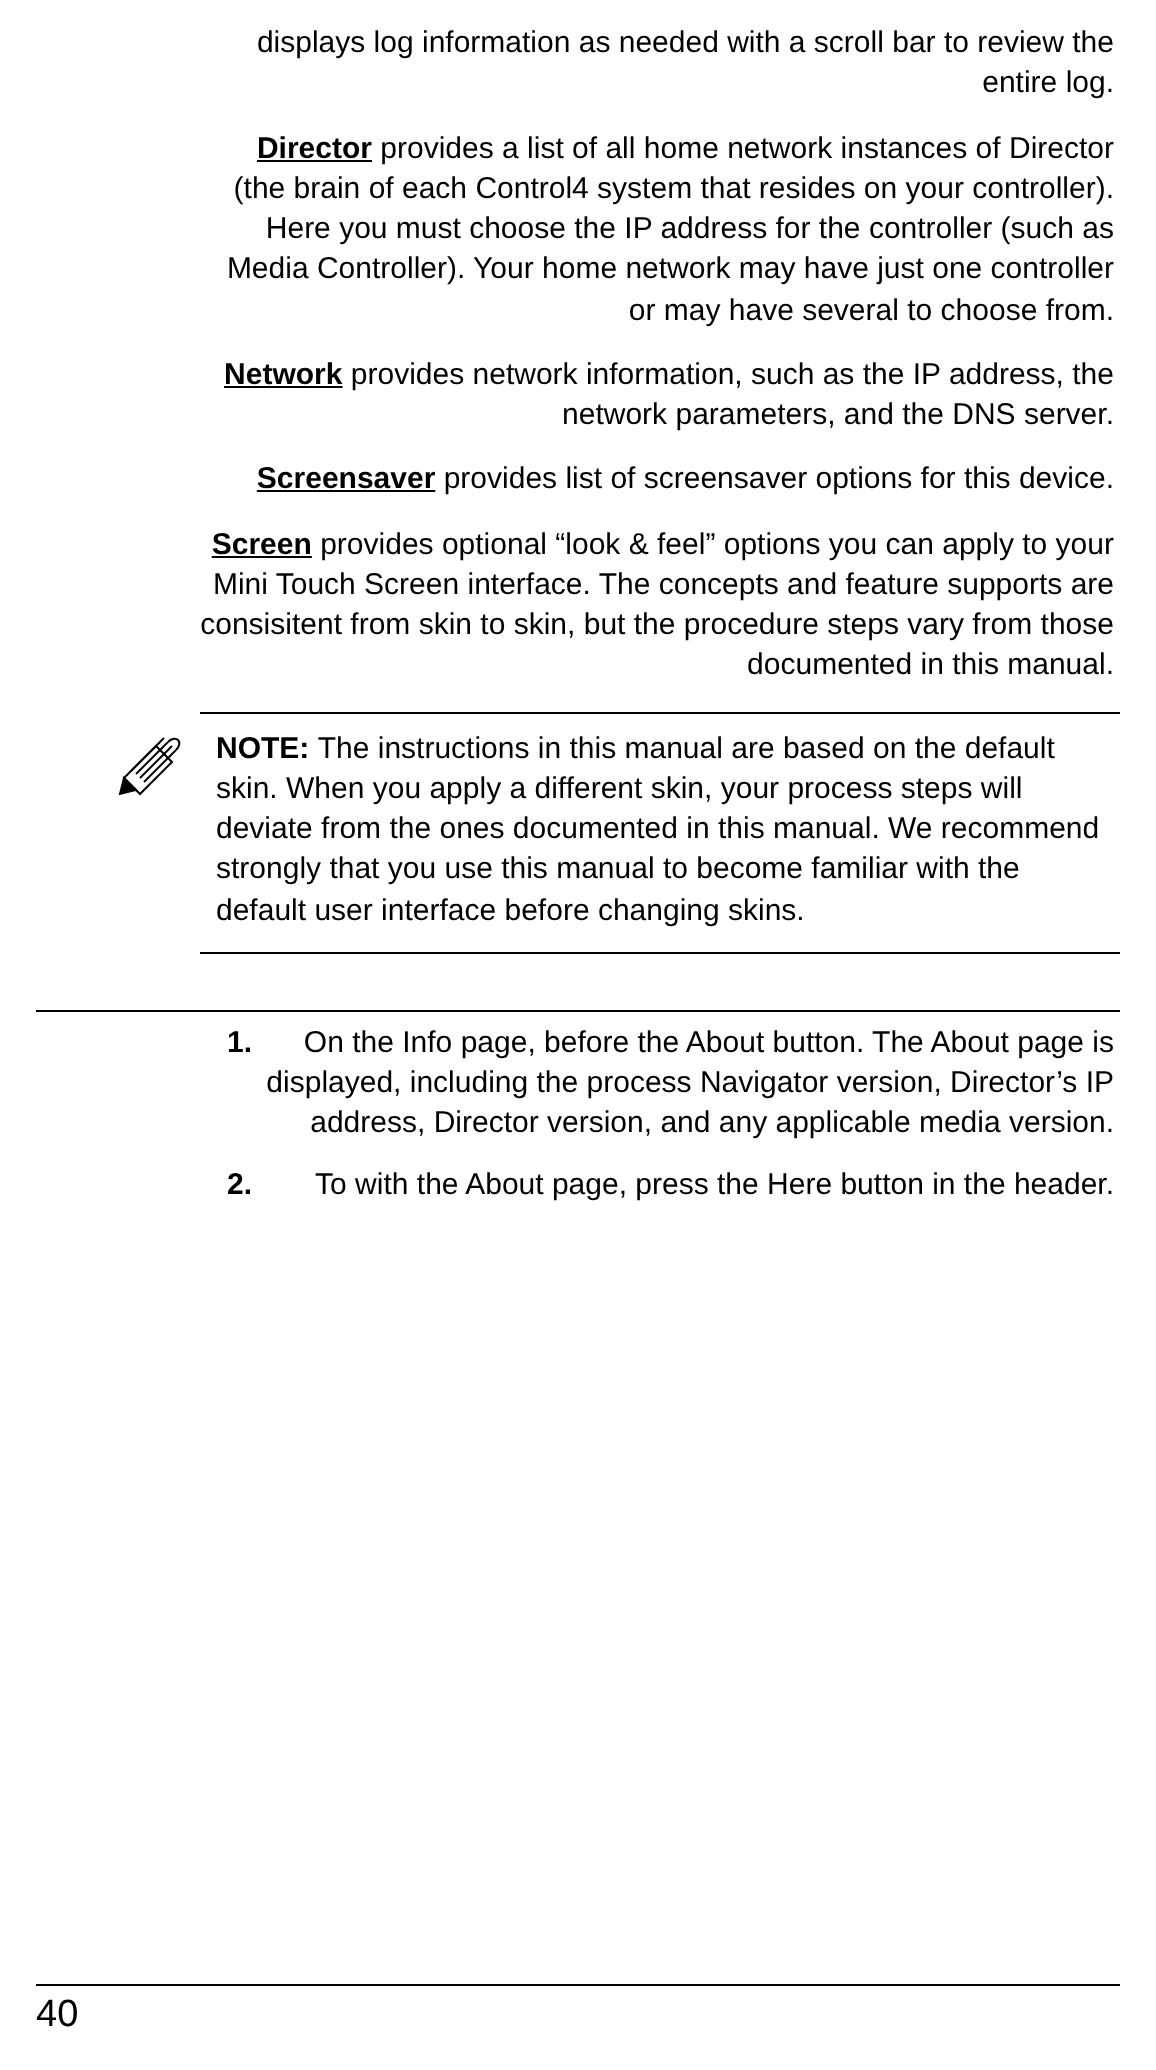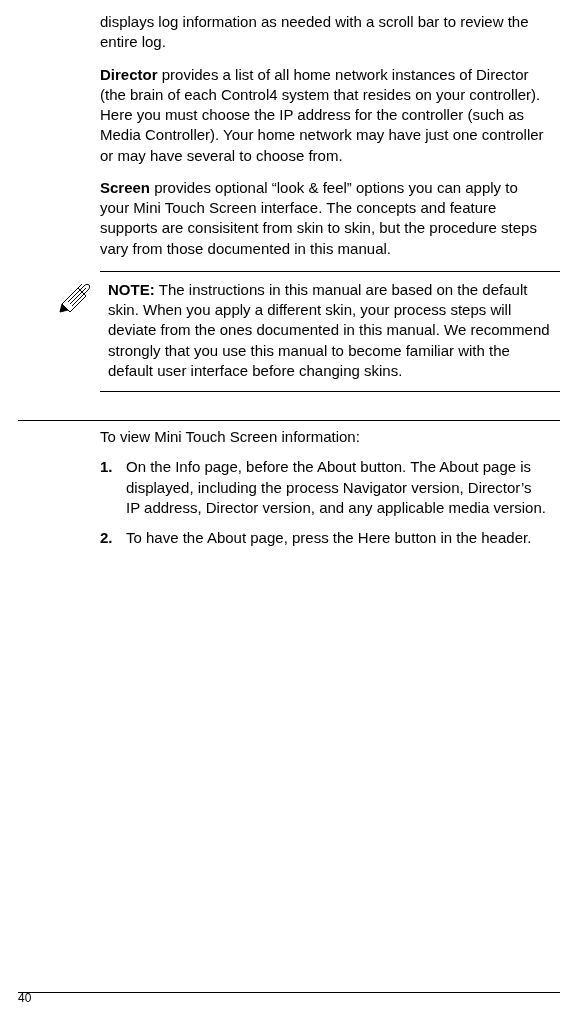--- a/index.html
+++ b/index.html
@@ -1,49 +1,55 @@
 <!DOCTYPE html>
 <html><head>
 <meta charset="utf-8">
 <style>
   * { box-sizing: border-box; margin: 0; padding: 0; }
   html, body { width: 578px; height: 1035px; background: #fff; font-family: Arial, Helvetica, sans-serif; color: #000; }
   .page { width: 578px; height: 1035px; position: relative; padding: 12px 18px 0 18px; }
-  .content { margin-left: 82px; margin-right: 14px; }
+  .content { margin-left: 82px; margin-right: 3px; text-align: right; }
   .para { font-size: 15px; line-height: 1.35; margin-bottom: 12px; }
-  .bold-run { font-weight: bold; }
+  .bold-run { font-weight: bold; text-decoration: underline; }
   .hr-thin { border: none; border-top: 1px solid #000; margin: 6px 0 8px 82px; }
   .note-block { display: flex; margin-left: 40px; margin-right: 8px; gap: 10px; }
   .note-icon { flex: 0 0 40px; padding-top: 2px; }
   .note-text { font-size: 15px; line-height: 1.35; }
   .note-label { font-weight: bold; }
   .hr-thin2 { border: none; border-top: 1px solid #000; margin: 10px 0 0 82px; }
   .section-rule { border: none; border-top: 1px solid #000; margin: 28px 0 6px 0; }
   .section-title { font-size: 26px; font-weight: normal; line-height: 1.15; margin-bottom: 18px; font-family: Arial, Helvetica, sans-serif; }
   .lead { font-size: 15px; line-height: 1.35; margin-bottom: 10px; }
   .step { display: flex; font-size: 15px; line-height: 1.35; margin-bottom: 10px; }
   .step-num { font-weight: bold; width: 26px; flex: 0 0 26px; }
   .step-body { flex: 1; }
   .italic { }
   .footer-rule { position: absolute; left: 18px; right: 18px; bottom: 42px; border: none; border-top: 1px solid #000; }
-  .page-num { position: absolute; left: 18px; bottom: 30px; font-size: 12px; }
+  .page-num { position: absolute; left: 18px; bottom: 16px; font-size: 19px; }
 </style>
 </head>
 <body>
 
 <div class="page">
 
   <div class="content">
     <p class="para">displays log information as needed with a scroll bar to review the entire log.</p>
 
     <p class="para">
       <span class="bold-run">Director</span><span> provides a list of all home network instances of Director (the brain of each Control4 system that resides on your controller). Here you must choose the IP address for the controller (such as Media Controller). Your home network may have just one controller or may have several to choose from.</span>
     </p>
 
+    <p class="para">
+      <span class="bold-run">Network</span><span> provides network information, such as the IP address, the network parameters, and the DNS server.</span>
+    </p>
 
+    <p class="para">
+      <span class="bold-run">Screensaver</span><span> provides list of screensaver options for this device.</span>
+    </p>
 
     <p class="para">
       <span class="bold-run">Screen</span><span> provides optional “look &amp; feel” options you can apply to your Mini Touch Screen interface. The concepts and feature supports are consisitent from skin to skin, but the procedure steps vary from those documented in this manual.</span>
     </p>
   </div>
 
   <hr class="hr-thin">
 
   <div class="note-block">
     <div class="note-icon">
@@ -62,32 +68,31 @@
     <p class="note-text">
       <span class="note-label">NOTE:  </span><span>The instructions in this manual are based on the default skin. When you apply a different skin, your process steps will deviate from the ones documented in this manual. We recommend strongly that you use this manual to become familiar with the default user interface before changing skins.</span>
     </p>
   </div>
 
   <hr class="hr-thin2">
 
   <hr class="section-rule">
 
   <div class="content">
-    <p class="lead">To view Mini Touch Screen information:</p>
 
     <div class="step">
       <div class="step-num">1.</div>
       <div class="step-body">
         <span>On the </span><span class="italic">Info</span><span> page, before the About button. The </span><span class="italic">About</span><span> page is displayed, including the process Navigator version, Director’s IP address, Director version, and any applicable media version.</span>
       </div>
     </div>
 
     <div class="step">
       <div class="step-num">2.</div>
       <div class="step-body">
-        <span>To have the </span><span class="italic">About</span><span> page, press the Here button in the header.</span><span class="italic"></span><span></span>
+        <span>To with the </span><span class="italic">About</span><span> page, press the Here button in the header.</span><span class="italic"></span><span></span>
       </div>
     </div>
   </div>
 
   <hr class="footer-rule">
   <div class="page-num">40</div>
 </div>
 
 </body></html>

